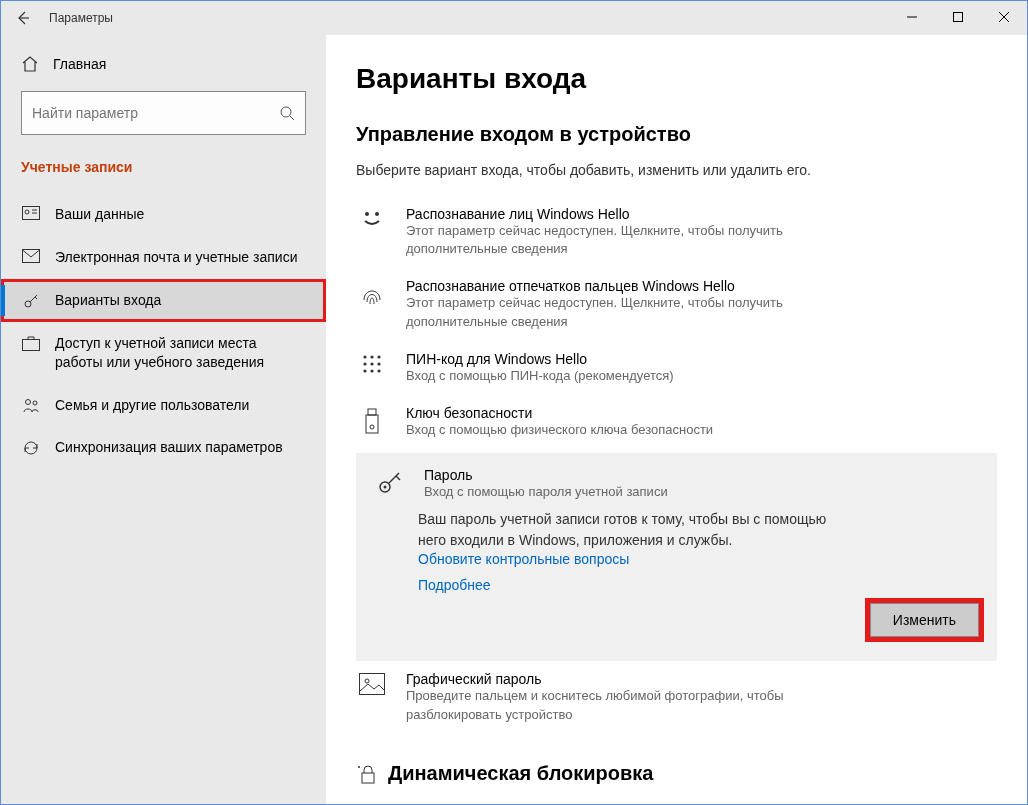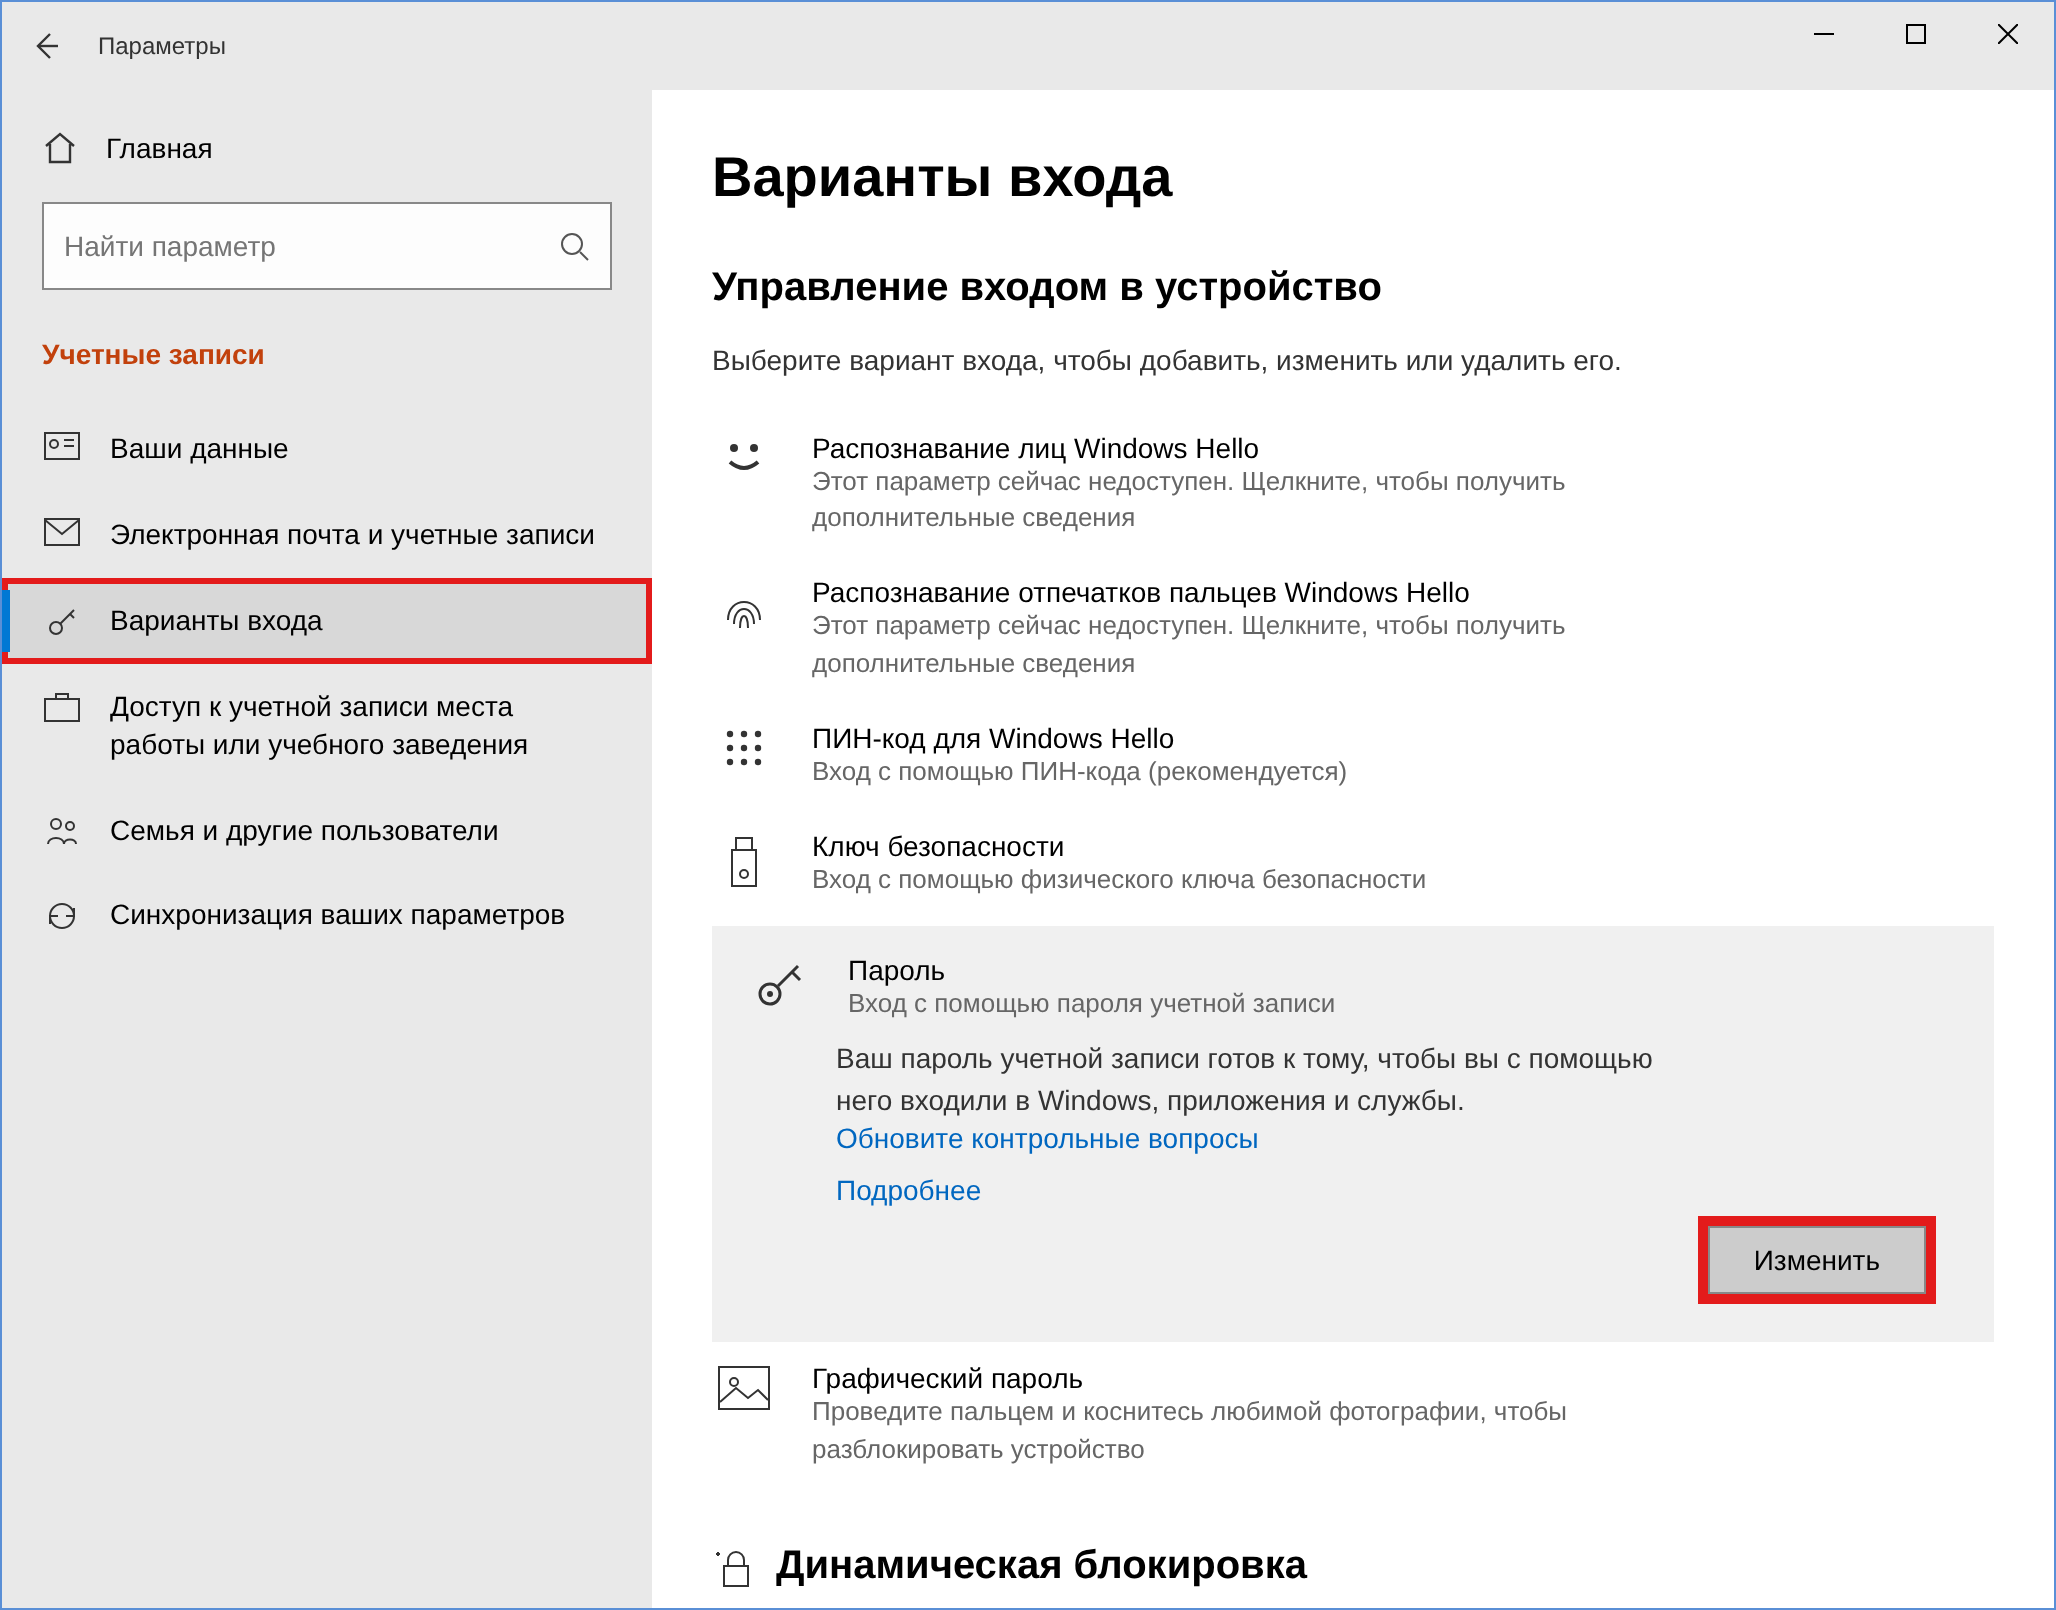--- a/index.html
+++ b/index.html
@@ -8,21 +8,21 @@
     font-size: 14px;
     background: #ffffff;
     color: #000;
     width: 1028px;
     height: 805px;
     overflow: hidden;
     border: 1px solid #5a8fd6;
     position: relative;
   }
   .titlebar {
-    height: 44px;
+    height: 34px;
     background: #e9e9e9;
     display: flex;
     align-items: center;
     padding: 0 0 0 0;
     border-bottom: 0;
   }
   .titlebar .back {
     width: 44px;
     height: 32px;
     display: flex;
@@ -138,21 +138,21 @@
   .option {
     display: flex;
     gap: 18px;
     padding: 10px 0;
   }
   .option .opt-icon { width: 32px; display:flex; justify-content:center; padding-top:2px;}
   .option .opt-title { font-size: 14px; color:#000; }
   .option .opt-desc { font-size: 13px; color: #666; line-height:1.4; max-width: 420px; }
   .password-card {
     background: #f0f0f0;
-    padding: 14px 28px 24px 18px;
+    padding: 14px 12px 24px 18px;
     margin-top: 4px;
   }
   .password-card .inner { padding-left: 44px; margin-top: 8px;}
   .password-card .note { font-size: 14px; color:#333; line-height:1.5; max-width: 420px; }
   .links a { display:block; color:#0067c0; text-decoration:none; font-size:14px; margin-bottom:10px; }
   .change-row { display:flex; justify-content:flex-end; margin-top:6px; padding-right: 6px;}
   .change-btn {
     background: #cccccc;
     border: 1px solid #888;
     padding: 8px 22px;

